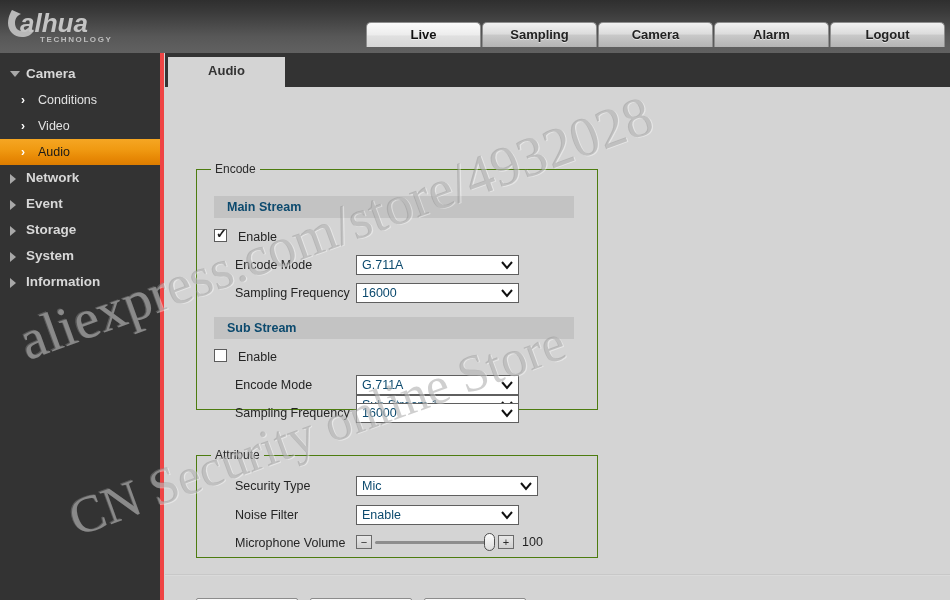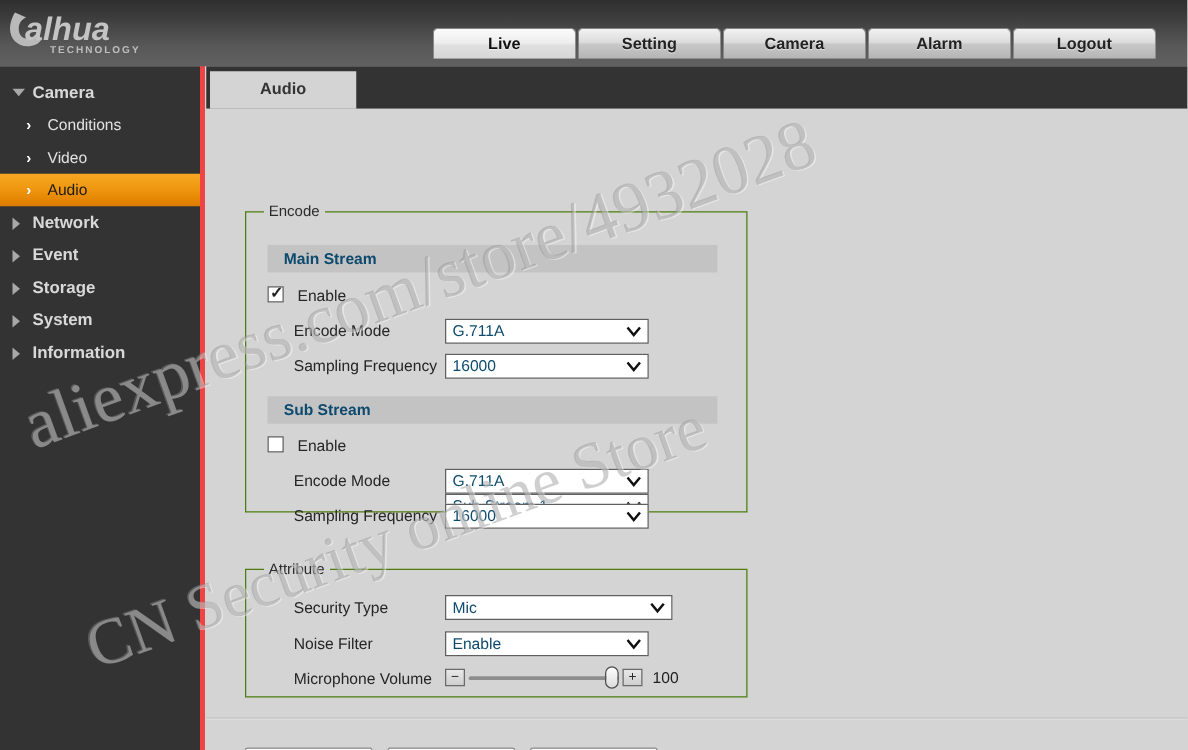--- a/index.html
+++ b/index.html
@@ -30,21 +30,21 @@
 
   .logo {
     position: absolute;
     left: 8px; top: 4px;
     width: 148px; height: 40px;
   }
   .logo svg { display: block; }
 
   .nav-tabs {
     position: absolute;
-    left: 346px; top: 22px;
+    left: 366px; top: 22px;
     display: flex;
     gap: 1px;
   }
   .nav-tab {
     width: 115px;
     height: 25px;
     line-height: 23px;
     text-align: center;
     font-size: 13px;
     font-weight: bold;
@@ -352,21 +352,21 @@
         <g fill="#b9b9b9">
           <path d="M4 6 C4 6 0 12 0 19 C0 27 6 33 14 33 C19 33 23 31 25 28 L20 24 C18 26 16 27 14 27 C10 27 7 24 7 19 C7 14 10 11 13 10 Z"></path>
           <text x="12" y="28" font-family="Liberation Sans, sans-serif" font-size="26" font-weight="bold" font-style="italic" fill="#c4c4c4">alhua</text>
         </g>
         <text x="32" y="38" font-family="Liberation Sans, sans-serif" font-size="8" font-weight="bold" letter-spacing="1.6" fill="#bdbdbd">TECHNOLOGY</text>
       </svg>
     </div>
 
     <div class="nav-tabs">
       <div class="nav-tab active">Live</div>
-      <div class="nav-tab">Setting</div>
+      <div class="nav-tab">Sampling</div>
       <div class="nav-tab">Camera</div>
       <div class="nav-tab">Alarm</div>
       <div class="nav-tab">Logout</div>
     </div>
   </div>
 
   <div class="sidebar">
 
     <div class="nav-item">
       <span class="arrow-tri down"></span>

